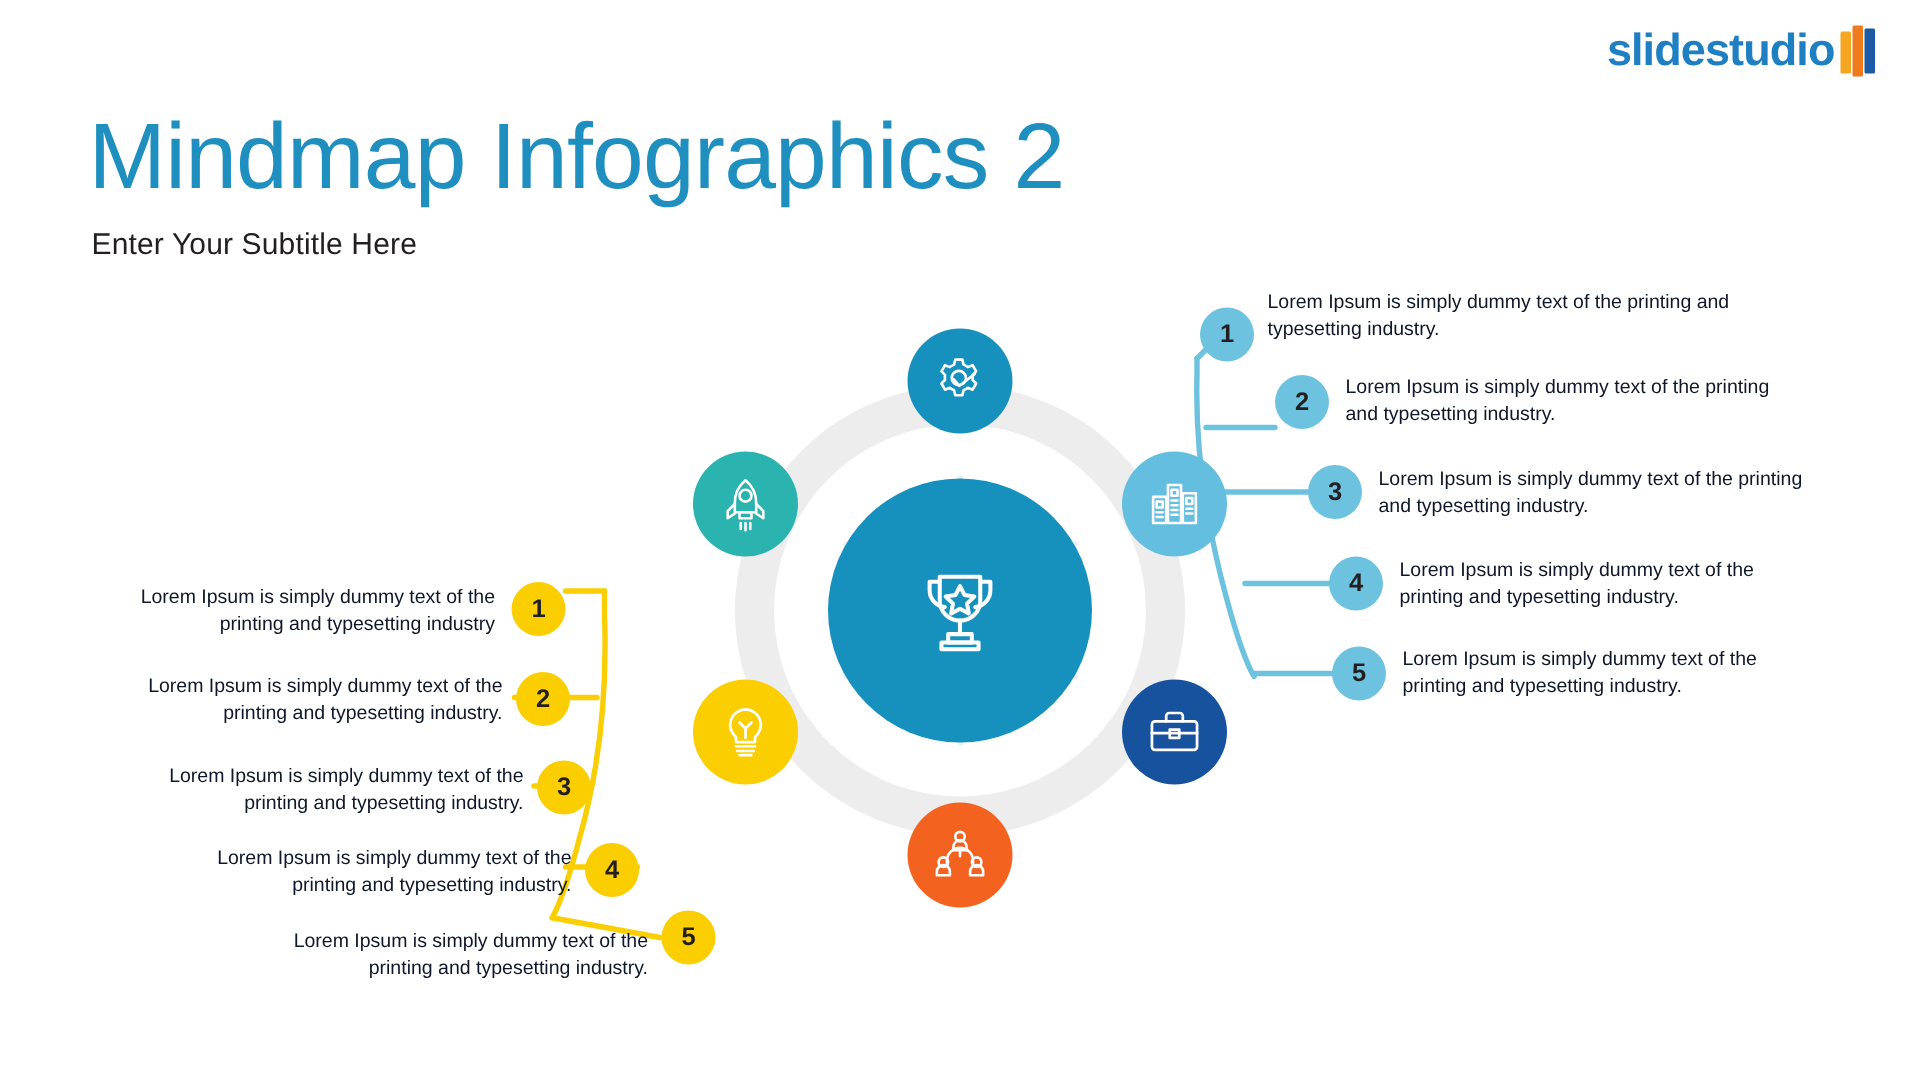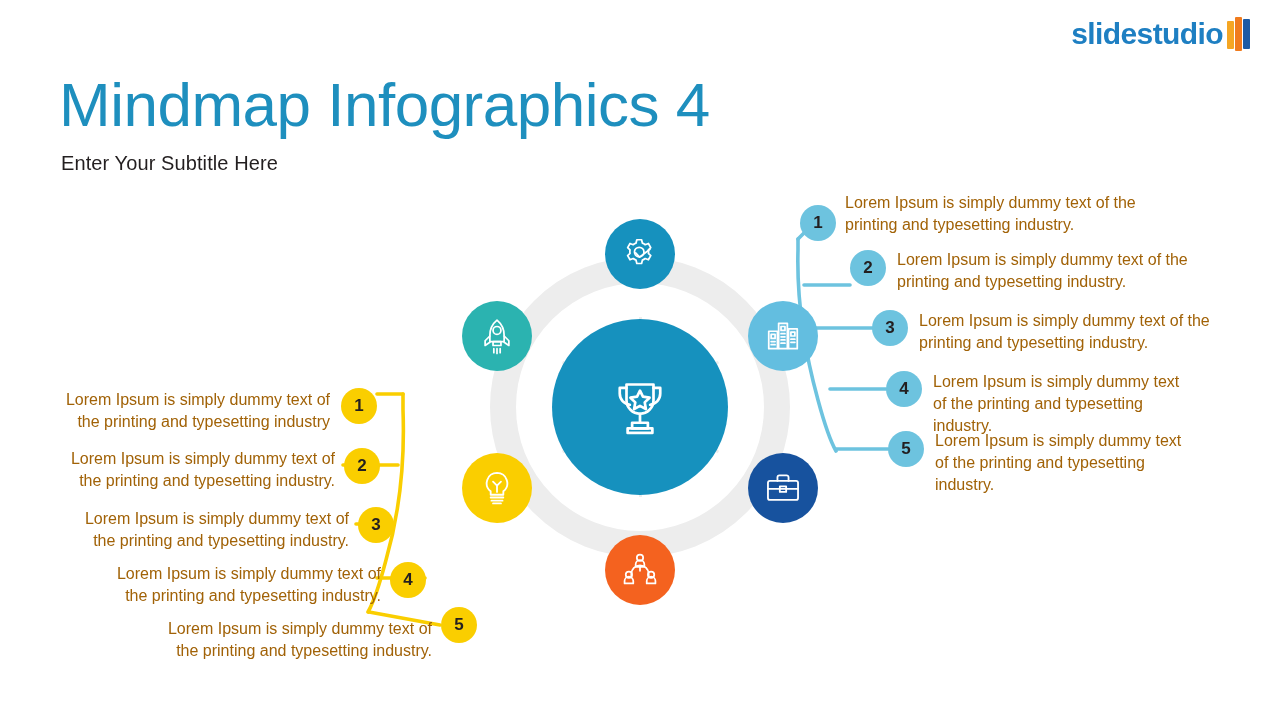--- a/index.html
+++ b/index.html
@@ -151,42 +151,42 @@
     justify-content: center;
     font-size: 17px;
     font-weight: 700;
     color: #231F20;
   }
   .bullet-right { background: #6DC3DF; }
   .bullet-left  { background: #FACE00; }
 
   .item-text {
     position: absolute;
-    font-size: 16px;
+    font-size: 13px;
     line-height: 1.38;
-    color: #a16207;
+    color: #0f172a;
   }
   .item-text-right { text-align: left; }
   .item-text-left  { text-align: right; }
 </style>
 </head>
 <body>
 
 <div class="slide">
 
   <div class="logo">
     <span class="logo-text">slidestudio</span>
     <span class="logo-mark">
       <span class="logo-bar lb1"></span>
       <span class="logo-bar lb2"></span>
       <span class="logo-bar lb3"></span>
     </span>
   </div>
 
-  <div class="page-title">Mindmap Infographics 4</div>
+  <div class="page-title">Mindmap Infographics 2</div>
   <div class="page-subtitle">Enter Your Subtitle Here</div>
 
   <svg class="connectors" viewBox="0 0 1280 720">
 
     <g fill="none" stroke="#6DC3DF" stroke-width="3.6" stroke-linecap="round" stroke-linejoin="round">
       <path d="M 798 239 L 798 250 Q 796 320 818 400 Q 828 437 836 451"></path>
       <path d="M 798 239 L 812 225"></path>
       <path d="M 804 285 L 850 285"></path>
       <path d="M 815 328 L 874 328"></path>
       <path d="M 830 389 L 886 389"></path>

